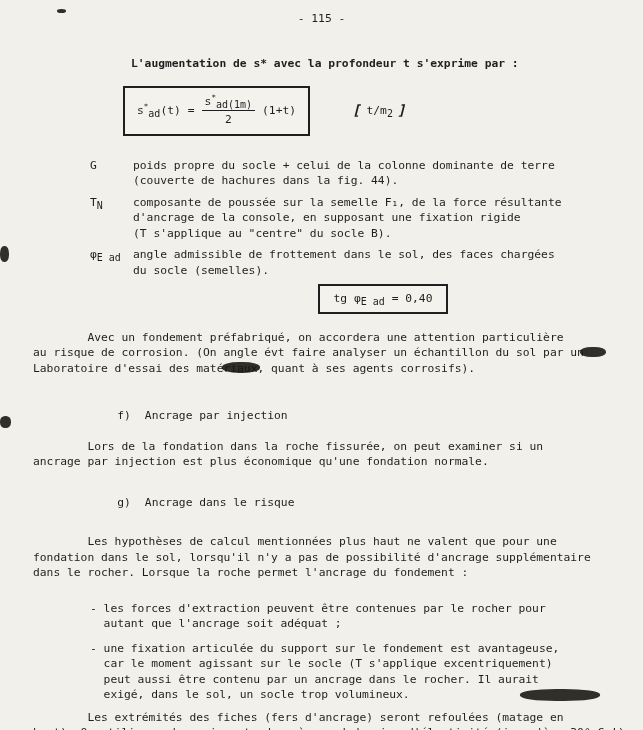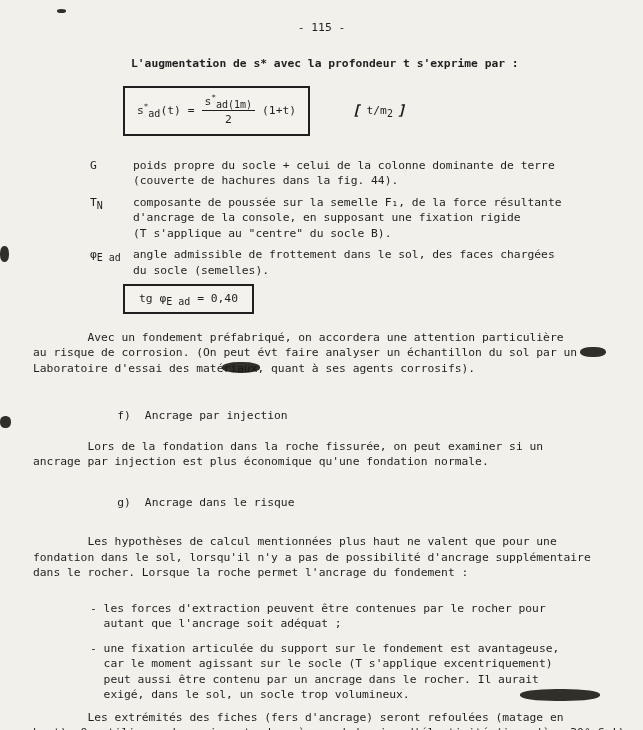--- a/index.html
+++ b/index.html
@@ -8,36 +8,36 @@
     width:643px;height:730px;
     box-sizing:border-box;
     background:#f1f0ea;
     color:#1f1f1f;
     font-family:"DejaVu Sans Mono", monospace;
     font-size:11.3px;
     line-height:15.5px;
     padding:56px 0 0 33px;
     overflow:hidden;
   }
-  .page-number{position:absolute;top:20px;left:0;width:100%;text-align:center;}
+  .page-number{position:absolute;top:11px;left:0;width:100%;text-align:center;}
   .pre{white-space:pre;}
   sup{font-size:7.5px;vertical-align:super;line-height:0;}
   sub{font-size:10px;vertical-align:sub;line-height:0;}
   .intro{margin-left:98px;font-weight:bold;}
   .formula-row{display:flex;align-items:center;margin:14px 0 0 90px;gap:16px;}
   .f-box{border:2px solid #1f1f1f;padding:6px 12px;display:flex;align-items:center;gap:7px;background:#f3f2ec;}
   .frac{display:inline-flex;flex-direction:column;align-items:center;}
   .frac .num{padding:0 3px 1px;border-bottom:1.5px solid #1f1f1f;}
   .frac .den{padding-top:1px;}
   .unit{margin-left:22px;display:flex;align-items:center;}
   .tw-bracket{transform:skewX(-14deg);display:inline-block;font-size:14px;margin:0 5px;font-weight:bold;}
   .defs{margin-top:22px;margin-left:57px;}
   .def-row{display:flex;margin-bottom:6px;}
   .def-term{flex:0 0 43px;}
-  .tg-wrap{margin:6px 0 2px 90px;}
+  .tg-wrap{margin:6px 0 2px 90px;text-align:center;}
   .tg-box{display:inline-block;border:2px solid #1f1f1f;padding:5px 14px;background:#f3f2ec;}
   .heading{margin-left:57px;white-space:pre;}
   .heading .ht{margin-left:14px;}
   .para{white-space:pre;}
   .bullets{margin-left:57px;}
   .smudge{position:absolute;background:#15130f;border-radius:45%;opacity:.88;}
 </style>
 </head>
 <body>
 
@@ -86,21 +86,21 @@
   <div class="tg-wrap">
     <div class="tg-box">
       <span>tg</span>
       <span> <span>φ</span><sub>E ad</sub></span>
       <span>=</span>
       <span>0,40</span>
     </div>
   </div>
 
   <div class="para" style="margin-top:16px">        Avec un fondement préfabriqué, on accordera une attention particulière
-au risque de corrosion. (On peut évt faire analyser un échantillon du sol par un
+au risque de corrosion. (On angle évt faire analyser un échantillon du sol par un
 Laboratoire d'essai des matériaux, quant à ses agents corrosifs).</div>
 
   <div class="heading" style="margin-top:16px">
     <span>f)</span><span class="ht">Ancrage par injection</span>
   </div>
 
   <div class="para" style="">        Lors de la fondation dans la roche fissurée, on peut examiner si un
 ancrage par injection est plus économique qu'une fondation normale.</div>
 
   <div class="heading" style="margin-top:10px">

